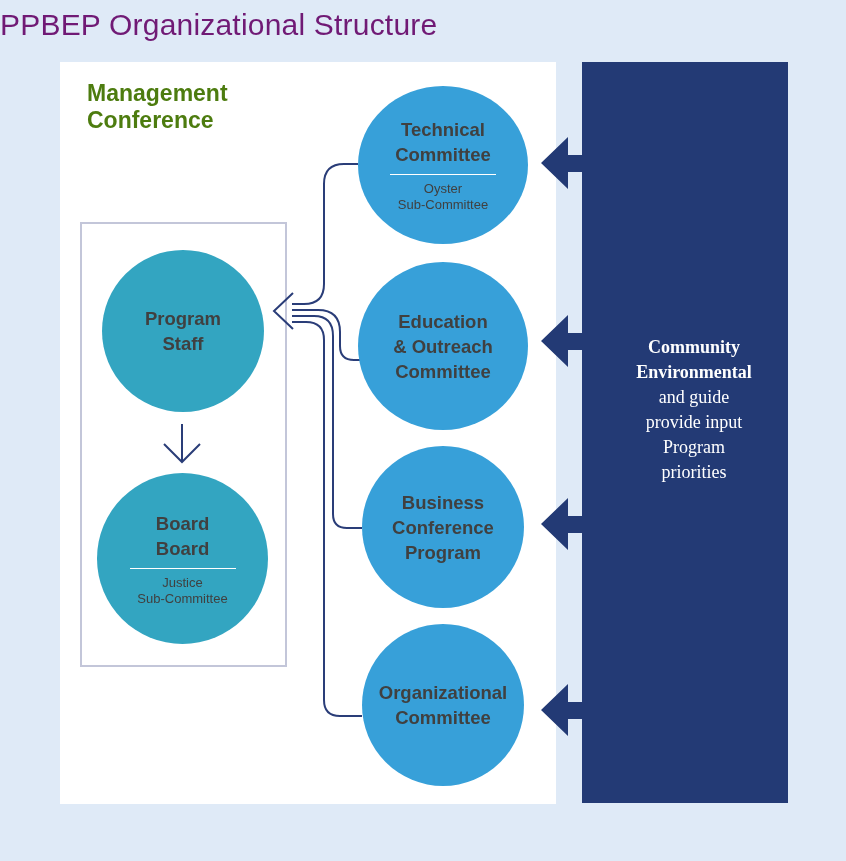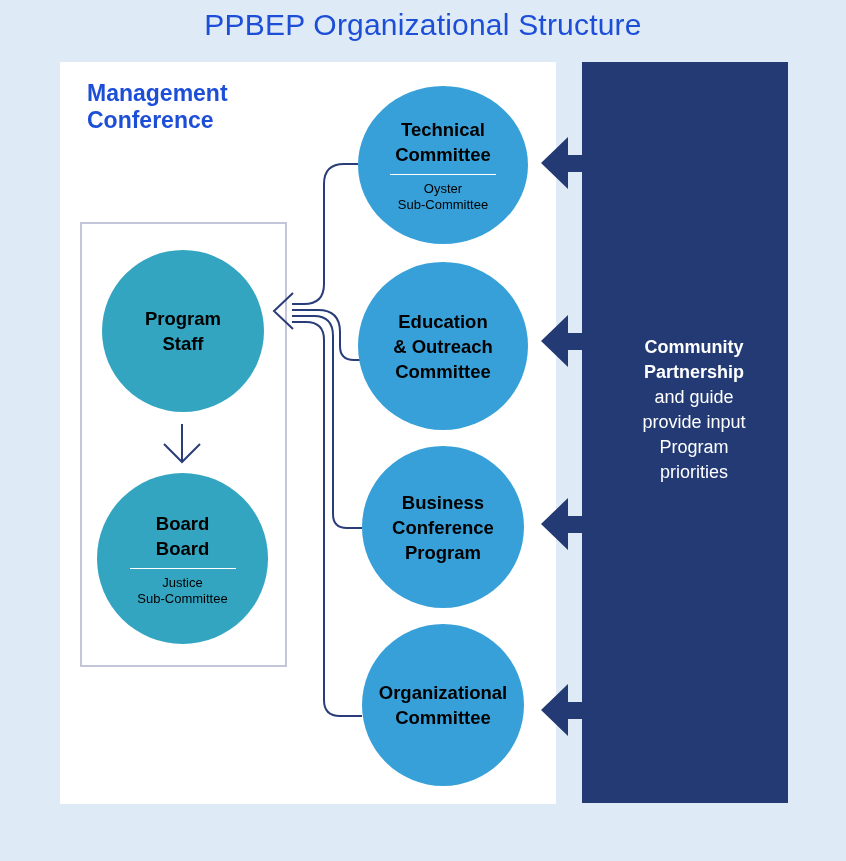--- a/index.html
+++ b/index.html
@@ -5,57 +5,57 @@
     html, body { margin: 0; padding: 0; }
     body {
       width: 846px; height: 861px;
       background: #dfeaf7;
       position: relative;
       overflow: hidden;
       font-family: "Liberation Sans", "DejaVu Sans", sans-serif;
     }
     .title {
       position: absolute; left: 0; top: 8px; width: 846px;
-      text-align: center;
-      font-size: 30px; color: #1d4ed8;
+      text-align: left;
+      font-size: 30px; color: #701a75;
       letter-spacing: 0.2px;
     }
     .panel {
       position: absolute; left: 60px; top: 62px;
       width: 496px; height: 742px;
       background: #ffffff;
     }
     .mgmt-label {
       position: absolute; left: 87px; top: 80px;
-      font-size: 23px; font-weight: bold; color: #1d4ed8;
+      font-size: 23px; font-weight: bold; color: #4d7c0f;
       line-height: 27px;
     }
     .inner-box {
       position: absolute; left: 80px; top: 222px;
       width: 207px; height: 445px;
       border: 2px solid #c3c6d9;
       box-sizing: border-box;
     }
     .stake-panel {
       position: absolute; left: 582px; top: 62px;
       width: 206px; height: 741px;
       background: #233a75;
     }
     .stake-text {
       position: absolute; left: 582px; top: 335px; width: 224px;
       text-align: center; color: #ffffff;
-      font-size: 18px; line-height: 25px;
+      font-size: 18px; line-height: 25px; font-family: Liberation Serif, serif;
     }
     .stake-text .b { font-weight: bold; display: block; }
     .stake-text .n { display: block; }
     .circle {
       position: absolute; border-radius: 50%;
       display: flex; flex-direction: column;
       align-items: center; justify-content: center;
-      color: #000000; text-align: center;
+      color: #404040; text-align: center;
     }
     .c-teal { background: #33a5c1; }
     .c-blue { background: #37a0d9; }
     .c-main {
       font-weight: bold; font-size: 18.5px; line-height: 25px;
     }
     .c-main span { display: block; }
     .c-divider {
       height: 1px; background: #ffffff; margin: 7px 0 6px 0;
     }
@@ -73,21 +73,21 @@
 <div class="mgmt-label">
   <div>Management</div>
   <div>Conference</div>
 </div>
 
 <div class="inner-box"></div>
 
 <div class="stake-panel"></div>
 <div class="stake-text">
   <span class="b">Community</span>
-  <span class="b">Partnership</span>
+  <span class="b">Environmental</span>
   <span class="n">and guide</span>
   <span class="n">provide input</span>
   <span class="n">Program</span>
   <span class="n">priorities</span>
 </div>
 
 <svg class="lines" width="846" height="861">
   <g fill="none" stroke="#2a3d78" stroke-width="2">
 
     <path d="M292,304 L304,304 Q324,304 324,284 L324,184 Q324,164 344,164 L358,164"></path>

